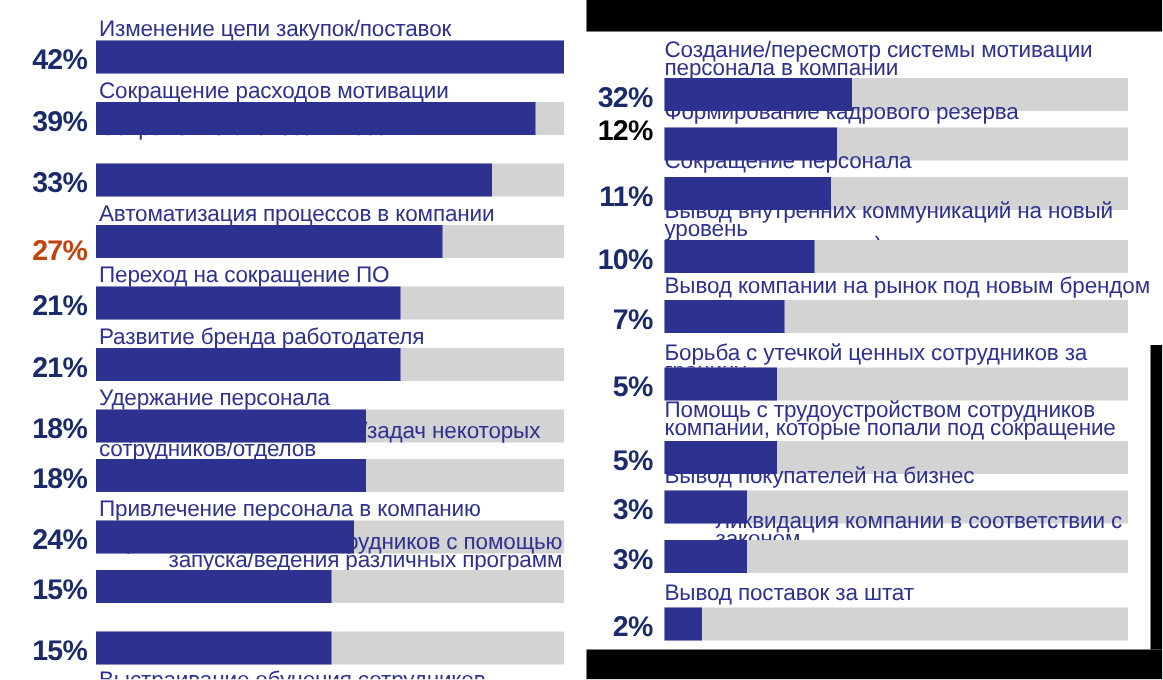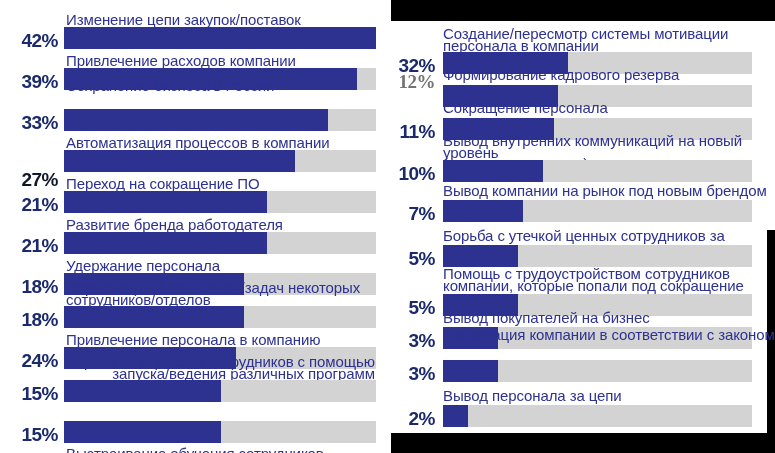--- a/index.html
+++ b/index.html
@@ -108,36 +108,36 @@
   <div class="panel" id="panel-left">
     <div class="rows" id="rows-left">
         <div class="row" style="top: 0px;">
           <div class="row-label" style="top: 14px; color: rgb(45, 49, 144);">Изменение цепи закупок/поставок</div>
           <div class="row-value" style="top: 30px; color: rgb(27, 42, 107);">42%</div>
           <div class="track" style="top: 27px; background: rgb(211, 211, 211);">
             <div class="fill" style="width: 312px; background: rgb(45, 49, 144);"></div>
           </div>
         </div>
         <div class="row" style="top: 0px;">
-          <div class="row-label" style="top: 55px; color: rgb(45, 49, 144);">Привлечение расходов компании</div>
+          <div class="row-label" style="top: 55px; color: rgb(45, 49, 144);">Сокращение расходов мотивации</div>
           <div class="row-value" style="top: 71px; color: rgb(27, 42, 107);">39%</div>
           <div class="track" style="top: 68px; background: rgb(211, 211, 211);">
             <div class="fill" style="width: 293px; background: rgb(45, 49, 144);"></div>
           </div>
         </div>
         <div class="row" style="top: 0px;">
           <div class="row-label" style="top: 80px; color: rgb(45, 49, 144); text-align: center;">Сохранение бизнеса в России</div>
           <div class="row-value" style="top: 112px; color: rgb(27, 42, 107);">33%</div>
           <div class="track" style="top: 109px; background: rgb(211, 211, 211);">
             <div class="fill" style="width: 264px; background: rgb(45, 49, 144);"></div>
           </div>
         </div>
         <div class="row" style="top: 0px;">
           <div class="row-label" style="top: 137px; color: rgb(45, 49, 144);">Автоматизация процессов в компании</div>
-          <div class="row-value" style="top: 169px; color: #0f172a;">27%</div>
+          <div class="row-value" style="top: 157px; color: #c2410c;">27%</div>
           <div class="track" style="top: 150px; background: rgb(211, 211, 211);">
             <div class="fill" style="width: 231px; background: rgb(45, 49, 144);"></div>
           </div>
         </div>
         <div class="row" style="top: 0px;">
           <div class="row-label" style="top: 178px; color: rgb(45, 49, 144);">Переход на сокращение ПО</div>
           <div class="row-value" style="top: 194px; color: rgb(27, 42, 107);">21%</div>
           <div class="track" style="top: 191px; background: rgb(211, 211, 211);">
             <div class="fill" style="width: 203px; background: rgb(45, 49, 144);"></div>
           </div>
@@ -194,21 +194,21 @@
         <div class="row" style="top: 0px;">
           <div class="row-label" style="top: 28px; color: rgb(45, 49, 144);">Создание/пересмотр системы мотивации
 персонала в компании</div>
           <div class="row-value" style="top: 55px; color: rgb(27, 42, 107);">32%</div>
           <div class="track" style="top: 52px; background: rgb(211, 211, 211);">
             <div class="fill" style="width: 125px; background: rgb(45, 49, 144);"></div>
           </div>
         </div>
         <div class="row" style="top: 0px;">
           <div class="row-label" style="top: 69px; color: rgb(45, 49, 144);">Формирование кадрового резерва</div>
-          <div class="row-value" style="top: 71px; color: #737373; font-family: Liberation Serif, serif;">12%</div>
+          <div class="row-value" style="top: 77px; color: #000000;">12%</div>
           <div class="track" style="top: 85px; background: rgb(211, 211, 211);">
             <div class="fill" style="width: 115px; background: rgb(45, 49, 144);"></div>
           </div>
         </div>
         <div class="row" style="top: 0px;">
           <div class="row-label" style="top: 102px; color: rgb(45, 49, 144);">Сокращение персонала</div>
           <div class="row-value" style="top: 121px; color: rgb(27, 42, 107);">11%</div>
           <div class="track" style="top: 118px; background: rgb(211, 211, 211);">
             <div class="fill" style="width: 111px; background: rgb(45, 49, 144);"></div>
           </div>
@@ -244,28 +244,28 @@
           </div>
         </div>
         <div class="row" style="top: 0px;">
           <div class="row-label" style="top: 312px; color: rgb(45, 49, 144);">Вывод покупателей на бизнес</div>
           <div class="row-value" style="top: 330px; color: rgb(27, 42, 107);">3%</div>
           <div class="track" style="top: 327px; background: rgb(211, 211, 211);">
             <div class="fill" style="width: 55px; background: rgb(45, 49, 144);"></div>
           </div>
         </div>
         <div class="row" style="top: 0px;">
-          <div class="row-label" style="top: 329px; color: rgb(45, 49, 144);">Ликвидация компании в соответствии с законом</div>
+          <div class="row-label" style="top: 342px; color: rgb(45, 49, 144); margin-left: 34px;">Ликвидация компании в соответствии с законом</div>
           <div class="row-value" style="top: 363px; color: rgb(27, 42, 107);">3%</div>
           <div class="track" style="top: 360px; background: rgb(211, 211, 211);">
             <div class="fill" style="width: 55px; background: rgb(45, 49, 144);"></div>
           </div>
         </div>
         <div class="row" style="top: 0px;">
-          <div class="row-label" style="top: 390px; color: rgb(45, 49, 144);">Вывод персонала за цепи</div>
+          <div class="row-label" style="top: 390px; color: rgb(45, 49, 144);">Вывод поставок за штат</div>
           <div class="row-value" style="top: 408px; color: rgb(27, 42, 107);">2%</div>
           <div class="track" style="top: 405px; background: rgb(211, 211, 211);">
             <div class="fill" style="width: 25px; background: rgb(45, 49, 144);"></div>
           </div>
         </div>
       </div>
   </div>
 
 </div>
 

